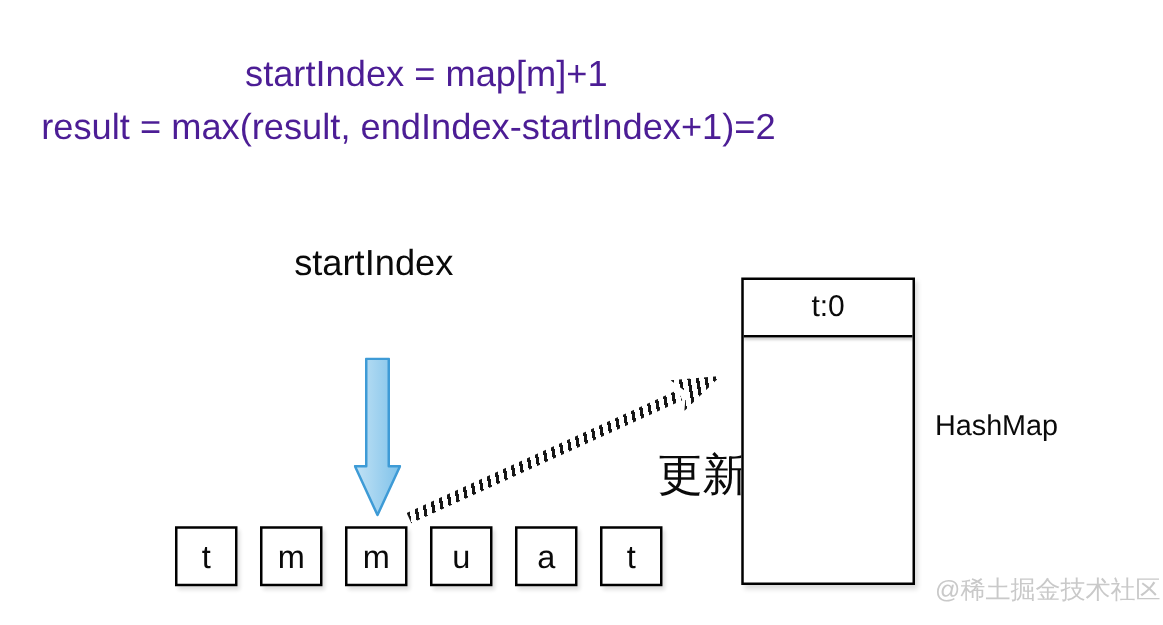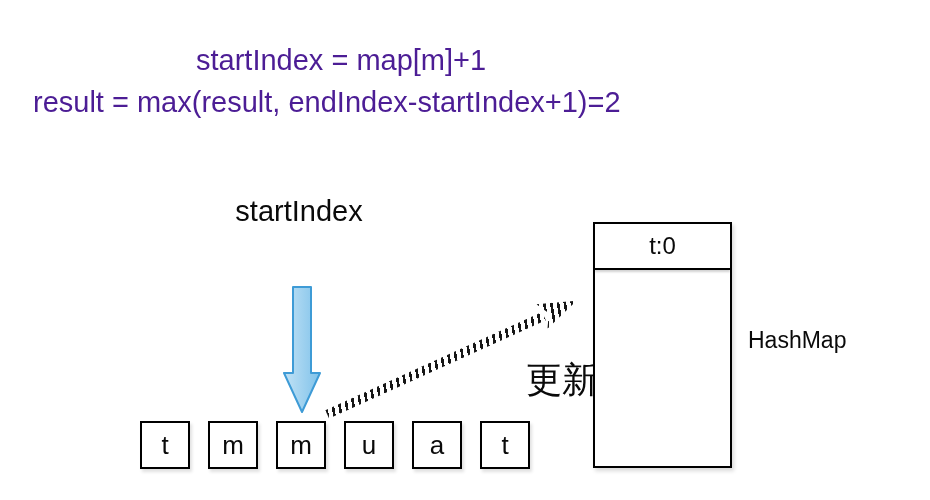--- a/index.html
+++ b/index.html
@@ -160,14 +160,15 @@
       <div class="cell">a</div>
       <div class="cell">t</div>
     </div>
 
   <div class="abs" id="hashmap-table">
       <div class="map-row">t:0</div>
     </div>
 
   <div class="abs" id="hashmap-label">HashMap</div>
 
+  <div class="abs" id="watermark">@稀土掘金技术社区</div>
 
 </div>
 
 </body></html>

